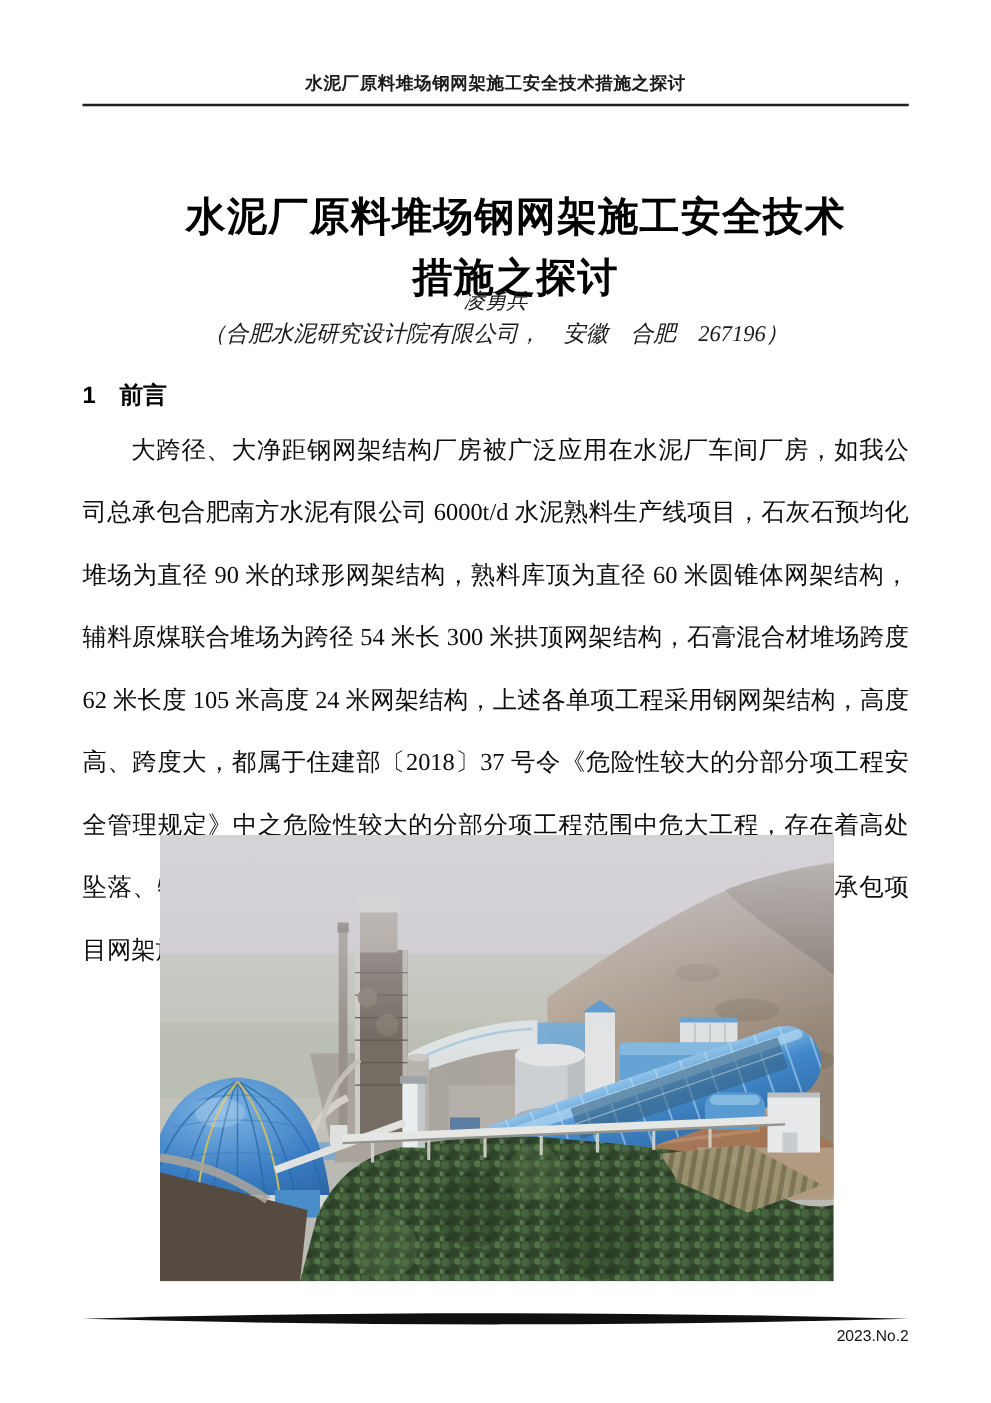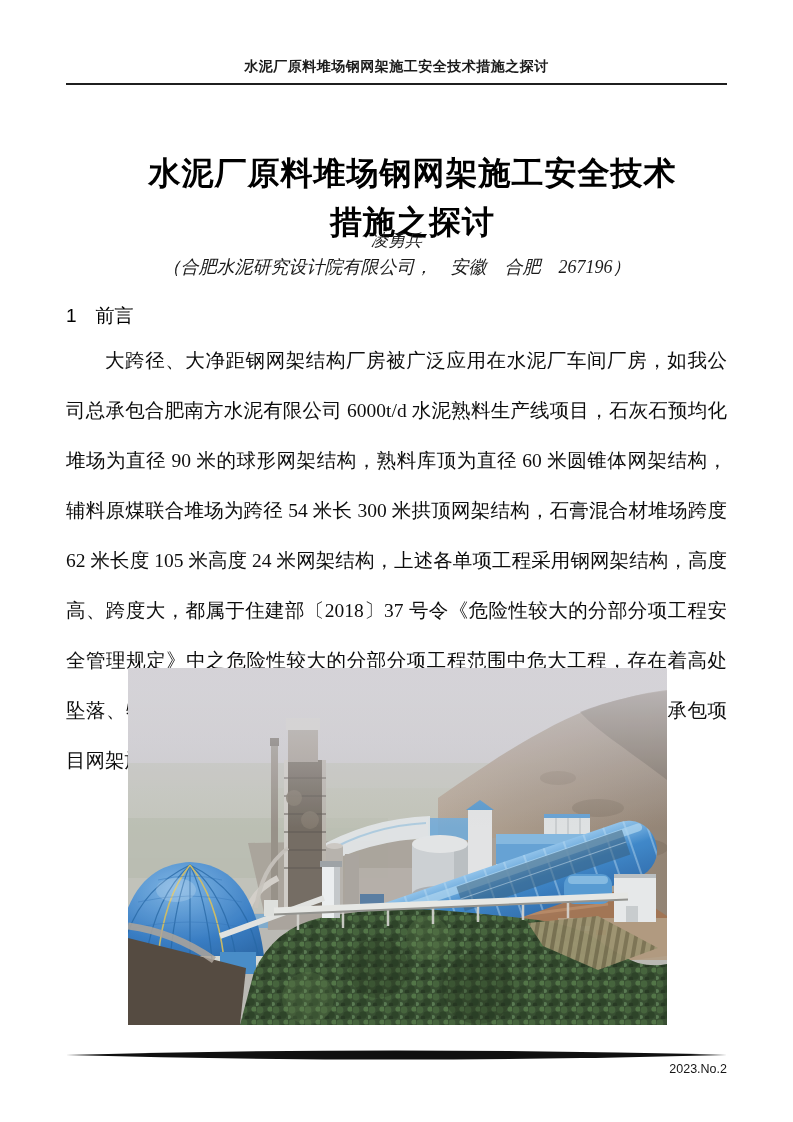--- a/index.html
+++ b/index.html
@@ -32,21 +32,21 @@
     text-align:center;font-size:17px;font-style:italic;color:#1a1a1a;
   }
   .affiliation{
     position:absolute;left:66px;top:255px;width:661px;
     text-align:center;font-size:18px;font-style:italic;color:#1a1a1a;
   }
   
   .section-heading{
     position:absolute;left:66px;top:303px;margin:0;
     font-family:"Liberation Sans","DejaVu Sans",sans-serif;
-    font-weight:normal;font-size:19px;color:#000;
+    font-weight:bold;font-size:19px;color:#000;
   }
   .section-heading .sec-title{margin-left:1em;}
   
   .body-text{
     position:absolute;left:66px;top:336px;width:661px;margin:0;
     font-size:19.5px;line-height:50px;text-align:justify;
     text-indent:2em;color:#0d0d0d;
   }
   
   .figure{

